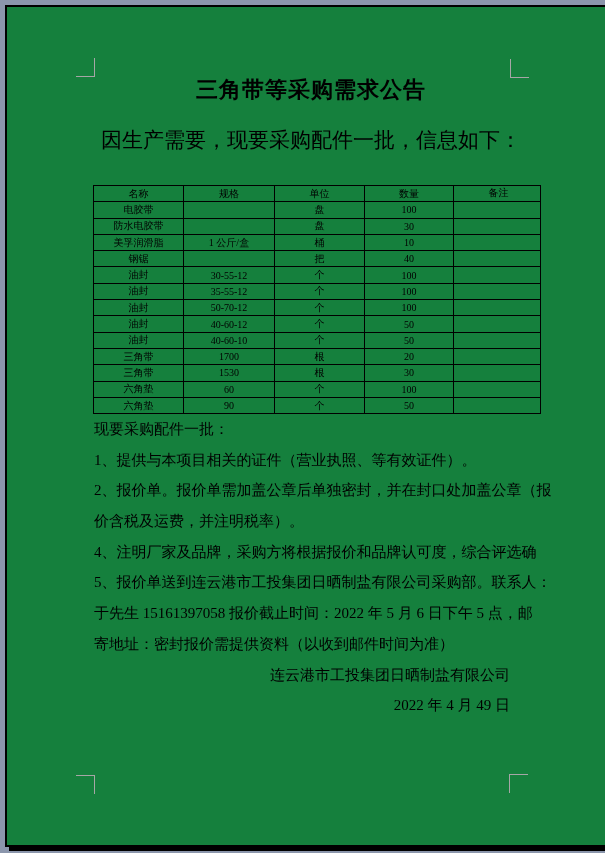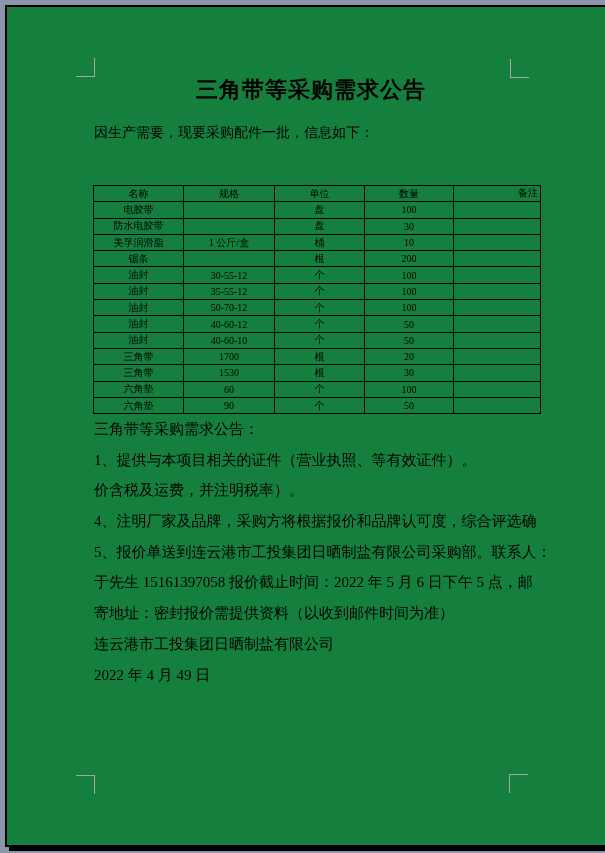--- a/index.html
+++ b/index.html
@@ -49,22 +49,22 @@
     font-weight: bold;
     font-size: 22px;
     line-height: 30px;
     color: #000000;
     letter-spacing: 1px;
   }
   .intro {
     position: absolute;
     left: 87px;
     top: 115px;
-    margin: 0;
-    font-size: 14px;
+    margin: 7px;
+    font-size: 21px;
     line-height: 22px;
     color: #000000;
     white-space: nowrap;
   }
   table.items {
     position: absolute;
     left: 86px;
     top: 160px;
     width: 447px;
     border-collapse: collapse;
@@ -77,39 +77,40 @@
     border: 1px solid #000000;
     height: 15.3px;
     padding: 0 2px;
     text-align: center;
     vertical-align: middle;
     font-weight: normal;
     overflow: hidden;
     white-space: nowrap;
   }
   table.items th:last-child {
-    text-align: right;
+    text-align: center;
     vertical-align: top;
     padding-left: 5px;
   }
   .notes {
     position: absolute;
     left: 87px;
     top: 407px;
     width: 416px;
     font-size: 15px;
     color: #000000;
   }
   .note-line {
     height: 30.7px;
     line-height: 30.7px;
     white-space: nowrap;
     text-align: left;
   }
   .note-line.right {
+    text-align: right;
   }
 </style>
 </head>
 <body>
 
 <div class="canvas">
   <div class="page">
 
     <div class="mark tl"></div>
     <div class="mark tr"></div>
@@ -153,24 +154,24 @@
             <td></td>
           </tr>
           <tr>
             <td>美孚润滑脂</td>
             <td>1 公斤/盒</td>
             <td>桶</td>
             <td>10</td>
             <td></td>
           </tr>
           <tr>
-            <td>锯条</td>
-            <td></td>
-            <td>根</td>
-            <td>200</td>
+            <td>钢锯</td>
+            <td></td>
+            <td>把</td>
+            <td>40</td>
             <td></td>
           </tr>
           <tr>
             <td>油封</td>
             <td>30-55-12</td>
             <td>个</td>
             <td>100</td>
             <td></td>
           </tr>
           <tr>
@@ -226,22 +227,23 @@
             <td>六角垫</td>
             <td>90</td>
             <td>个</td>
             <td>50</td>
             <td></td>
           </tr>
         </tbody>
     </table>
 
     <div class="notes">
-        <div class="note-line">三角带等采购需求公告：</div>
+        <div class="note-line">现要采购配件一批：</div>
         <div class="note-line">1、提供与本项目相关的证件（营业执照、等有效证件）。</div>
+        <div class="note-line">2、报价单。报价单需加盖公章后单独密封，并在封口处加盖公章（报</div>
         <div class="note-line">价含税及运费，并注明税率）。</div>
         <div class="note-line">4、注明厂家及品牌，采购方将根据报价和品牌认可度，综合评选确</div>
         <div class="note-line">5、报价单送到连云港市工投集团日晒制盐有限公司采购部。联系人：</div>
         <div class="note-line">于先生 15161397058 报价截止时间：2022 年 5 月 6 日下午 5 点，邮</div>
         <div class="note-line">寄地址：密封报价需提供资料（以收到邮件时间为准）</div>
         <div class="note-line right">连云港市工投集团日晒制盐有限公司</div>
         <div class="note-line right">2022 年 4 月 49 日</div>
       </div>
 
   </div>

